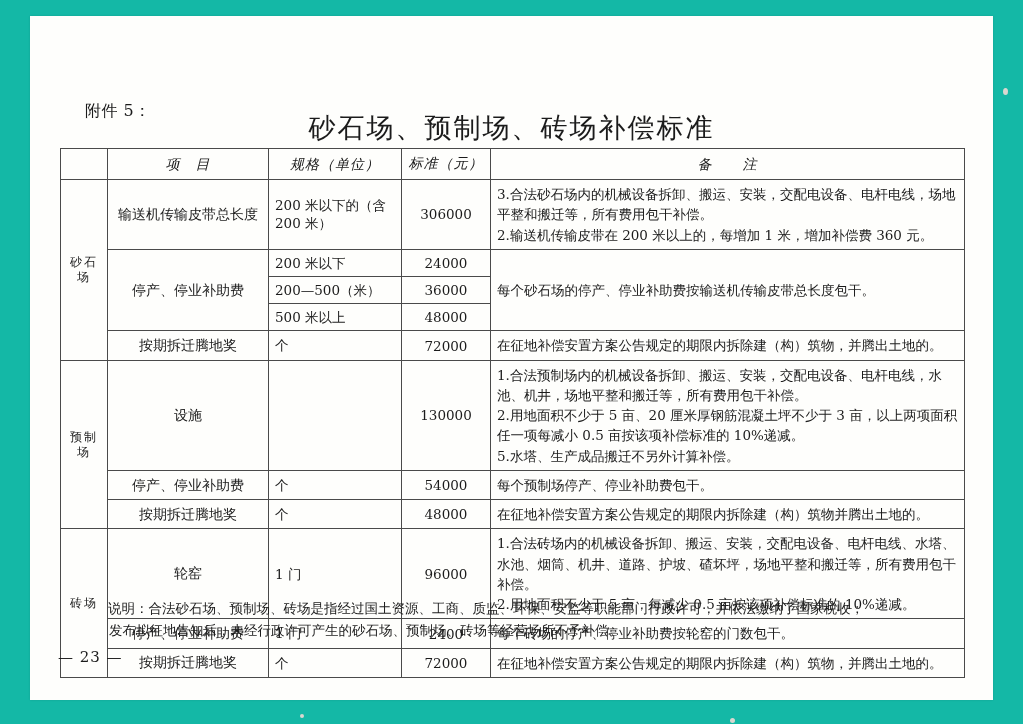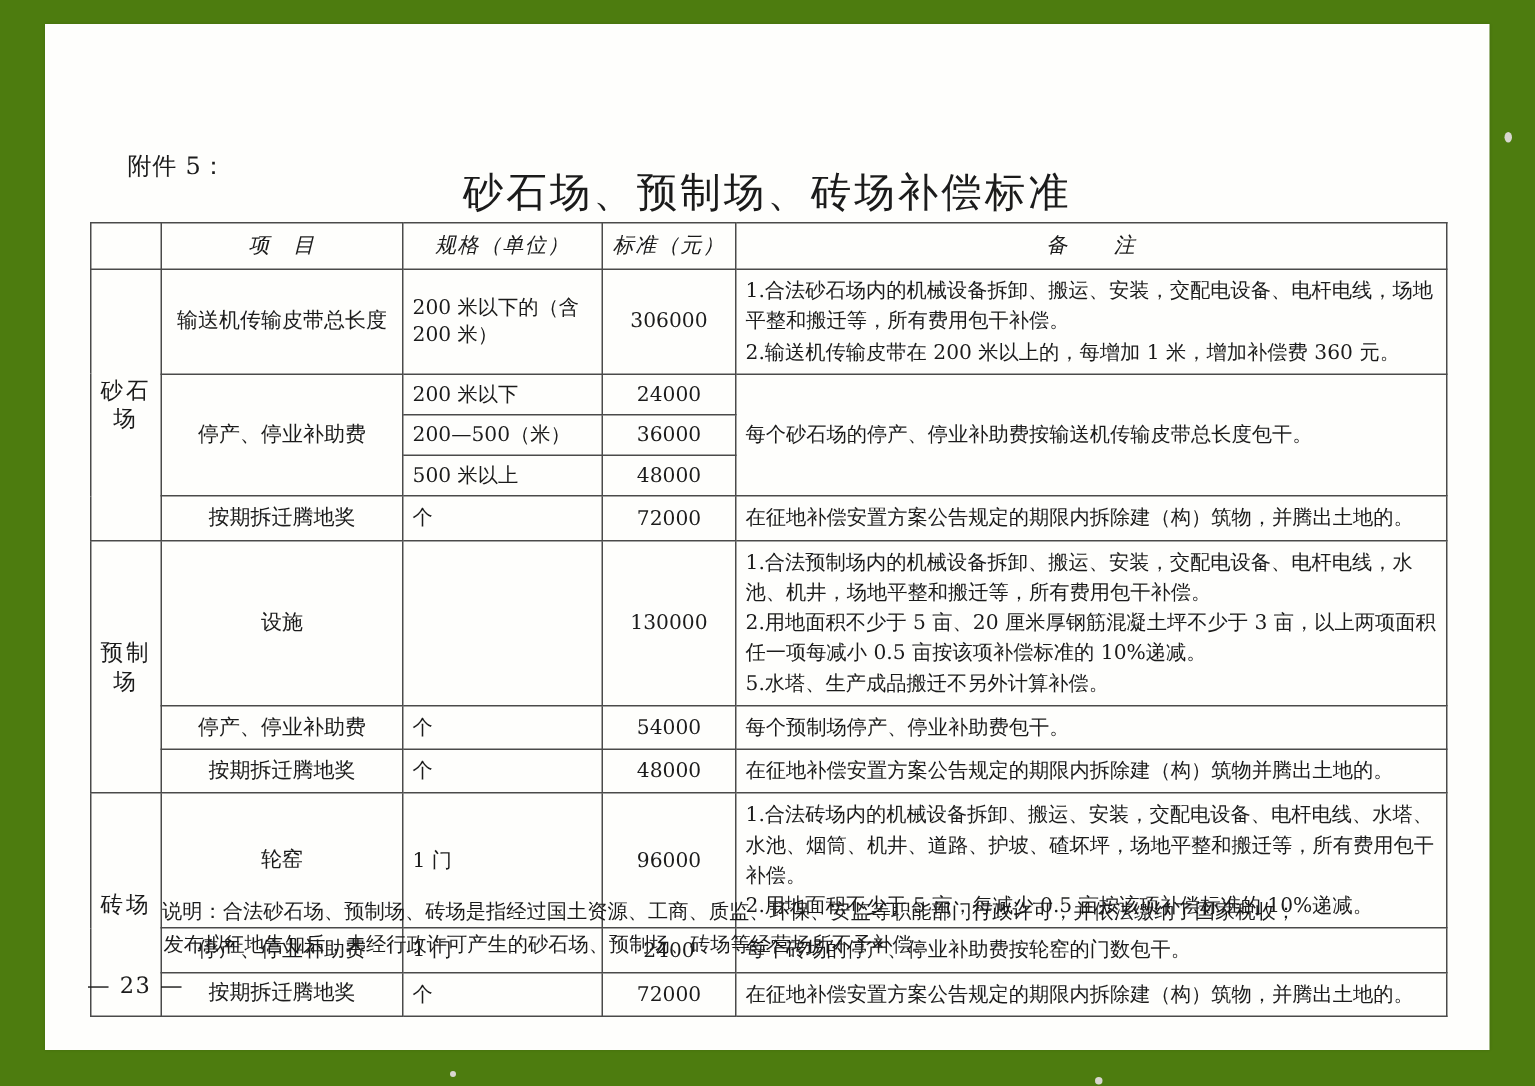--- a/index.html
+++ b/index.html
@@ -11,21 +11,21 @@
     height: 724px;
     background: #ffffff;
     font-family: "DejaVu Serif", "Liberation Serif", serif;
     color: #1b1b1b;
     overflow: hidden;
   }
   .page {
     position: relative;
     width: 1023px;
     height: 724px;
-    background: #4d7c0f;
+    background: #14b8a6;
   }
   .sheet {
     position: absolute;
     left: 30px;
     top: 16px;
     width: 963px;
     height: 684px;
     background: #fefefc;
     box-shadow: 0 0 2px rgba(0,0,0,0.12);
   }
@@ -59,21 +59,21 @@
     padding: 4px 6px;
     vertical-align: middle;
     font-weight: normal;
   }
   .c-center { text-align: center; }
   .c-left { text-align: left; }
   .hdr td { text-align: center; height: 22px; font-size: 14px; letter-spacing: 1px; font-style: italic;}
   .cat {
     width: 34px;
     text-align: center;
-    font-size: 15px;
+    font-size: 12px;
     letter-spacing: 2px;
     line-height: 1.25;
   }
   .item {
     width: 148px;
     text-align: center;
     font-size: 14px;
     line-height: 1.35;
   }
   .spec {
@@ -130,21 +130,21 @@
         <td class="std">标准（元）</td>
         <td class="remark c-center">备　　注</td>
       </tr>
 
       <tr>
         <td class="cat" rowspan="5">砂石场</td>
         <td class="item">输送机传输皮带总长度</td>
         <td class="spec">200 米以下的（含 200 米）</td>
         <td class="std">306000</td>
         <td class="remark">
-          <span class="ln">1.合法砂石场内的机械设备拆卸、搬运、安装，交配电设备、电杆电线，场地平整和搬迁等，所有费用包干补偿。</span>
+          <span class="ln">3.合法砂石场内的机械设备拆卸、搬运、安装，交配电设备、电杆电线，场地平整和搬迁等，所有费用包干补偿。</span>
           <span class="ln">2.输送机传输皮带在 200 米以上的，每增加 1 米，增加补偿费 360 元。</span>
         </td>
       </tr>
       <tr>
         <td class="item" rowspan="3">停产、停业补助费</td>
         <td class="spec">200 米以下</td>
         <td class="std">24000</td>
         <td class="remark c-left" rowspan="3">每个砂石场的停产、停业补助费按输送机传输皮带总长度包干。</td>
       </tr>
       <tr>

